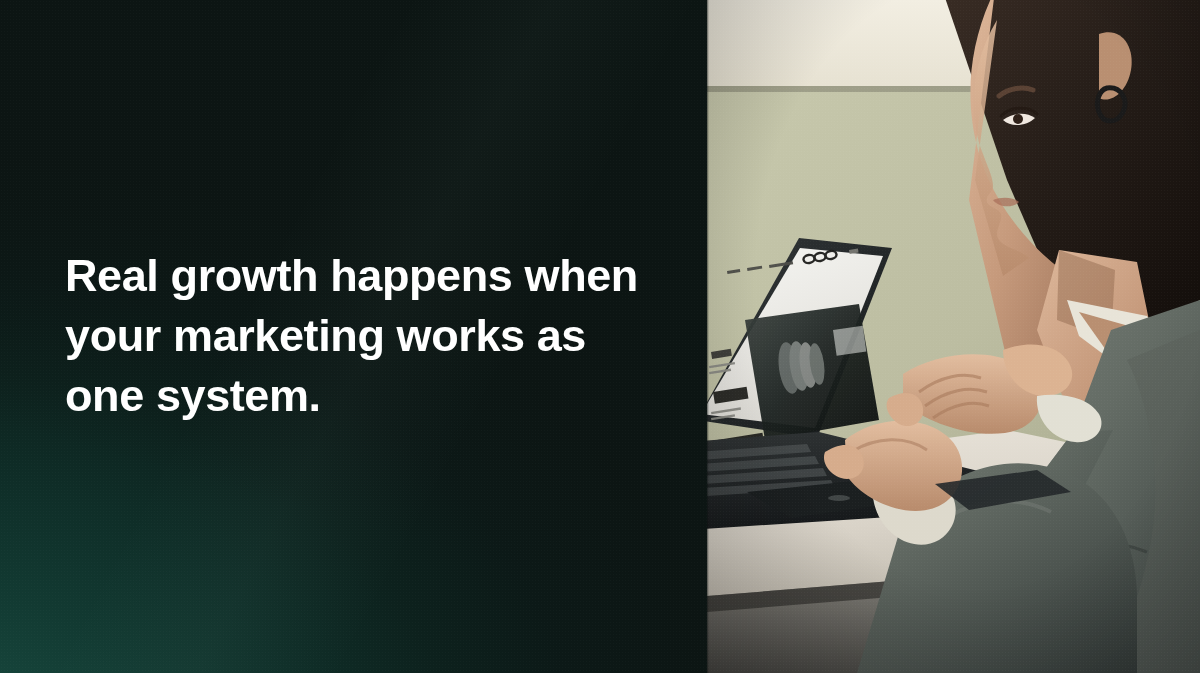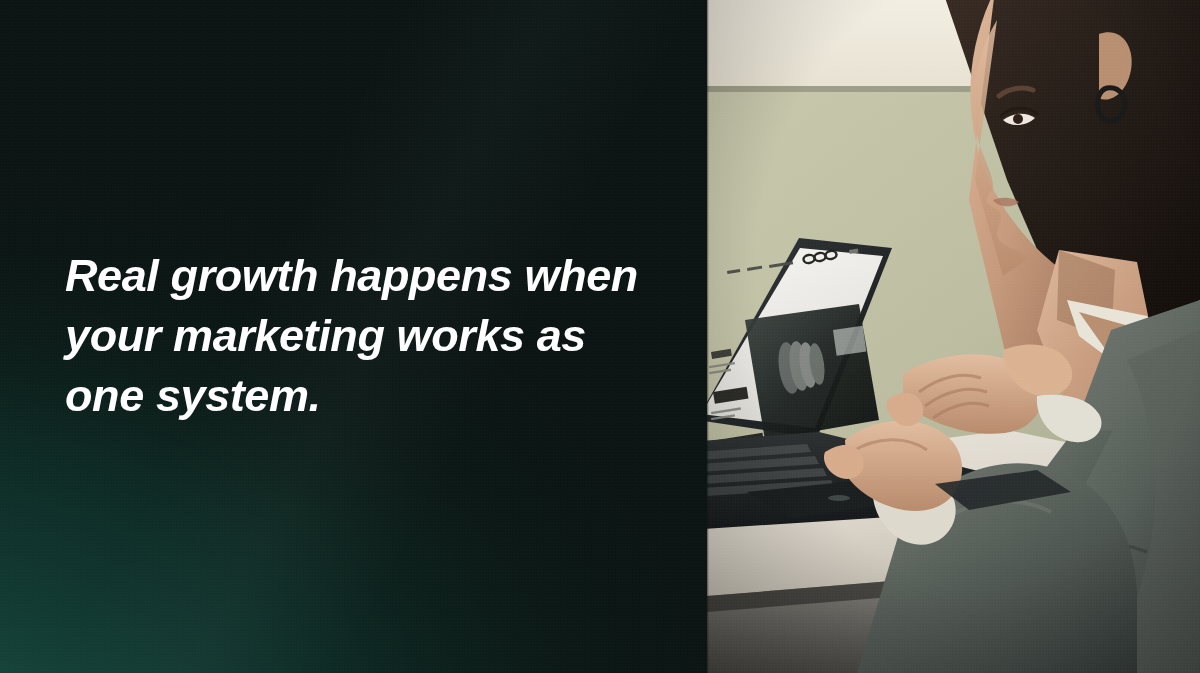--- a/index.html
+++ b/index.html
@@ -8,21 +8,20 @@
     background:#0c1513;
     font-family:"Liberation Sans", sans-serif;
   }
   #stage { position:relative; width:1200px; height:673px; overflow:hidden; }
 
   
   .left-panel {
     position:absolute; left:0; top:0; width:707px; height:673px;
     overflow:hidden;
     background:#0c1513;
-    font-style:italic;
   }
   .grad-a {
     position:absolute; inset:0;
     background:radial-gradient(115% 95% at -12% 118%,
       #1d5548 0%, #17473d 17%, #123a32 33%, #0f2e28 50%,
       #0d211d 67%, #0c1917 82%, #0c1513 100%);
   }
   .grad-b {
     position:absolute; inset:0;
     background:linear-gradient(196deg,

